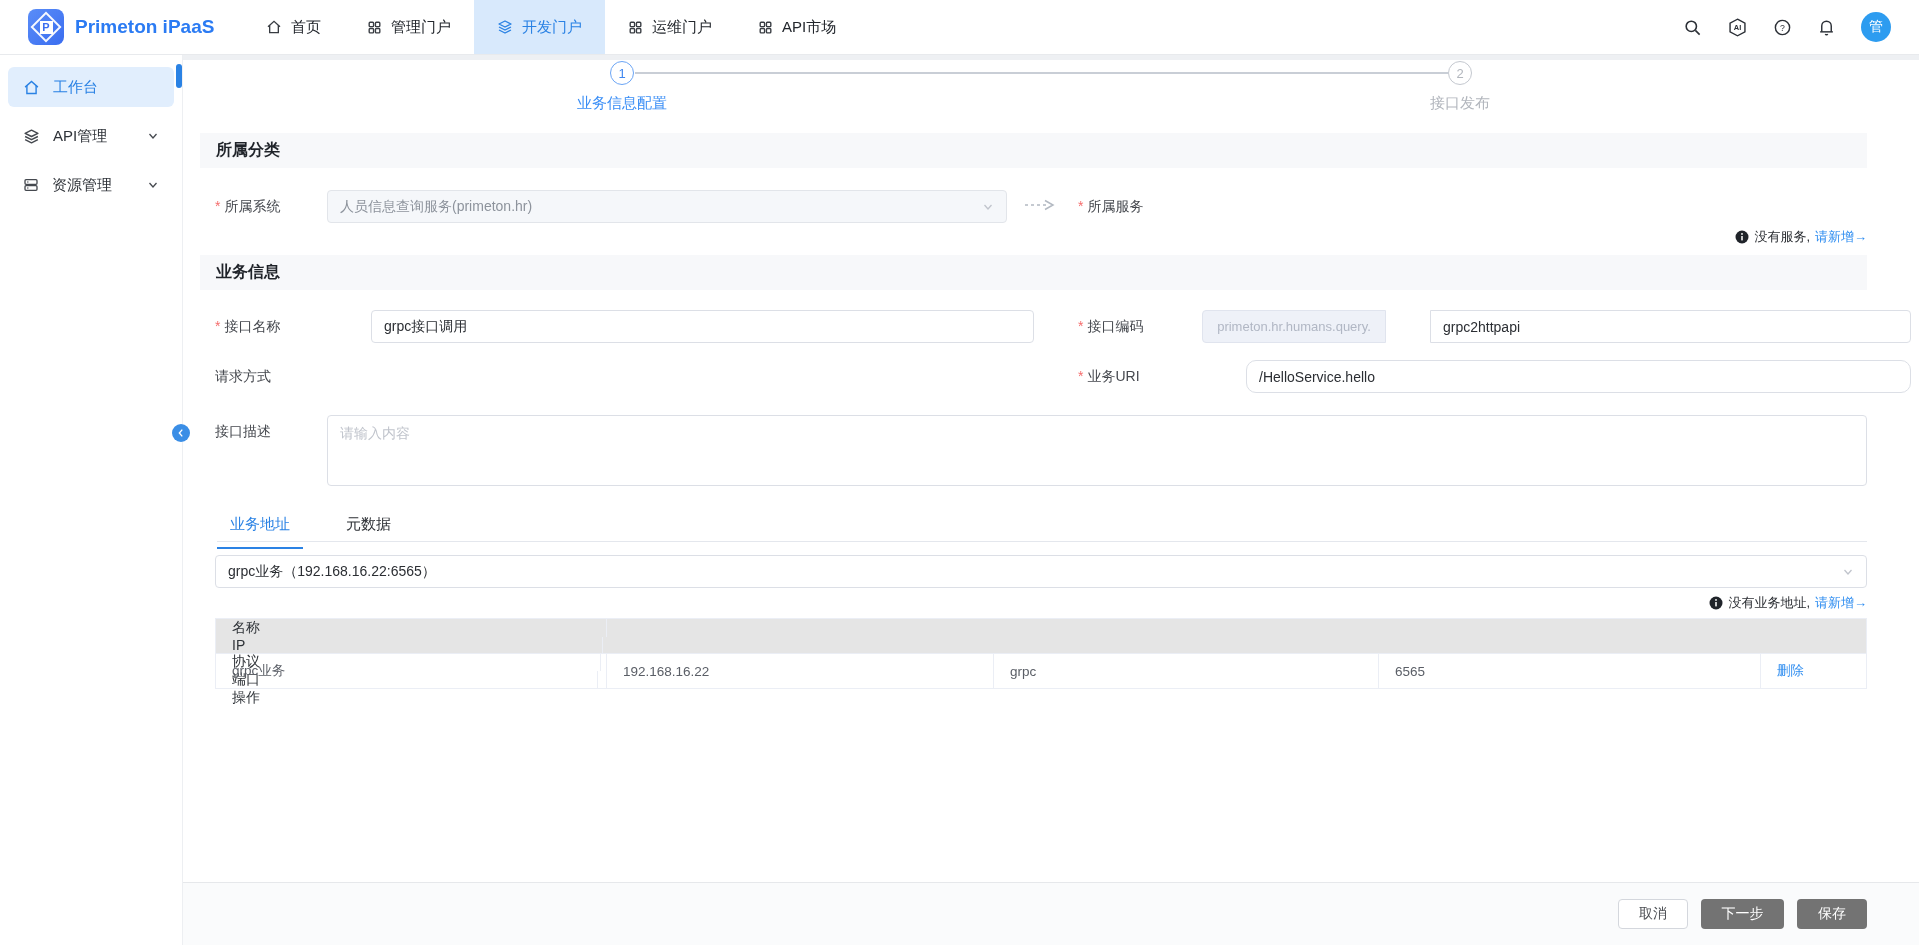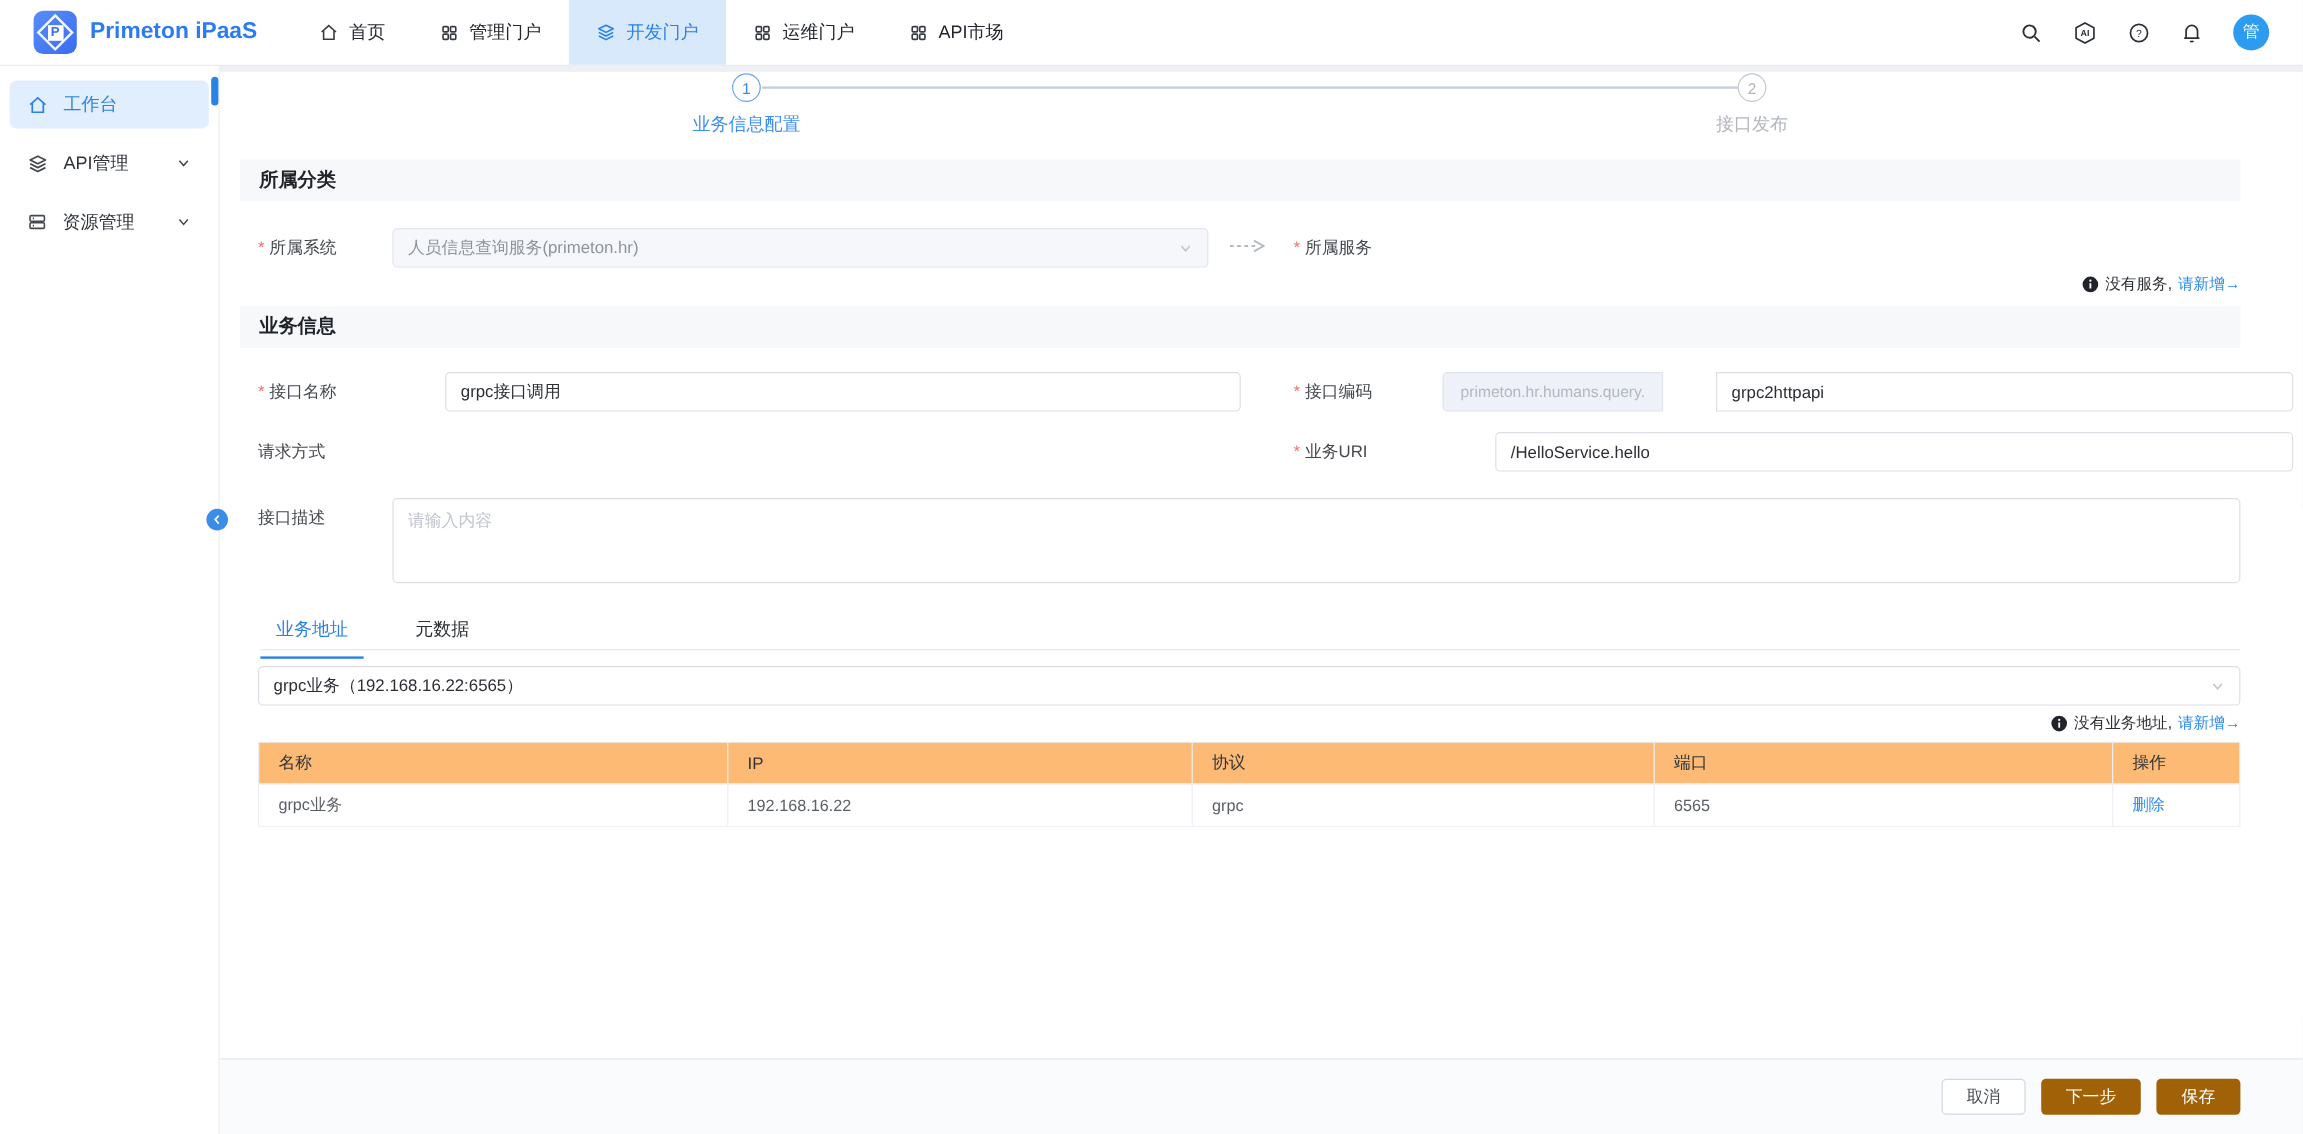--- a/index.html
+++ b/index.html
@@ -101,36 +101,36 @@
 
   
   .tabs { position: absolute; display: flex; gap: 30px; }
   .tab { font-size: 15px; padding: 0 13px 13px 13px; cursor: pointer; color: #2b2e33; }
   .tab.active { color: #2a82e4; border-bottom: 2px solid #2a82e4; }
   .tabs-divider { position: absolute; height: 1px; background: #e4e7ed; }
 
   
   .table { position: absolute; border: 1px solid #ebeef5; font-size: 14px; }
   .tr { display: flex; }
-  .tr.head { background: #fdba74; height: 34px; color: #2f3338; }
+  .tr.head { background: #e5e5e5; height: 34px; color: #2f3338; flex-direction: column; }
   .tr.body-row { height: 35px; color: #5a5e66; font-size: 13.5px; border-top: 1px solid #ebeef5; background: #fff; }
   .td { display: flex; align-items: center; padding-left: 16px; border-right: 1px solid #ebeef5; }
   .td:last-child { border-right: none; }
   .td.c1 { width: 391px; } .td.c2 { width: 387px; } .td.c3 { width: 385px; }
   .td.c4 { width: 382px; } .td.c5 { width: 105px; }
   .link { color: #2d8cf0; cursor: pointer; }
 
   
   .footer { position: absolute; left: 0; top: 827px; width: 1736px; height: 63px;
     background: #fafbfc; border-top: 1px solid #e6e8eb;
     display: flex; align-items: center; justify-content: flex-end; gap: 13px; padding-right: 52px; }
   .btn { height: 30px; border-radius: 4px; font-size: 14px; font-family: inherit;
     display: flex; align-items: center; justify-content: center; cursor: pointer; }
   .btn.plain { width: 70px; background: #fff; border: 1px solid #d4d7dd; color: #4a4d52; }
-  .btn.primary { border: none; background: #a16207; color: #fff; }
+  .btn.primary { border: none; background: #737373; color: #fff; }
   .btn.next { width: 83px; }
   .btn.save { width: 70px; }
 </style>
 </head>
 <body>
 
 <div class="navbar">
   <div class="brand">
     <div class="logo">
       <span class="logo-p">P</span>
@@ -336,21 +336,21 @@
       <span>primeton.hr.humans.query.</span>
     </div>
     <input class="inp" style="left: 1203px; top: 250px; width: 481px; border-radius: 0px 4px 4px 0px;" value="grpc2httpapi">
 
     <div class="fi-label" style="left:32px; top:308px;">
       <span>请求方式</span>
     </div>
     <div class="fi-label" style="left:895px; top:308px;">
       <span class="req">*</span><span>业务URI</span>
     </div>
-    <input class="inp" style="left: 1019px; top: 300px; width: 665px;" value="/HelloService.hello">
+    <input class="inp" style="left: 1019px; top: 300px; width: 665px; border-radius: 10px;" value="/HelloService.hello">
 
     <div class="fi-label" style="left:32px; top:363px;">
       <span>接口描述</span>
     </div>
     <textarea class="textarea" style="left: 144px; top: 355px; width: 1540px; height: 71px;" placeholder="请输入内容"></textarea>
 
     <div class="tabs" style="left:34px; top:455px;">
       <div class="tab active">业务地址</div>
       <div class="tab">元数据</div>
     </div>

